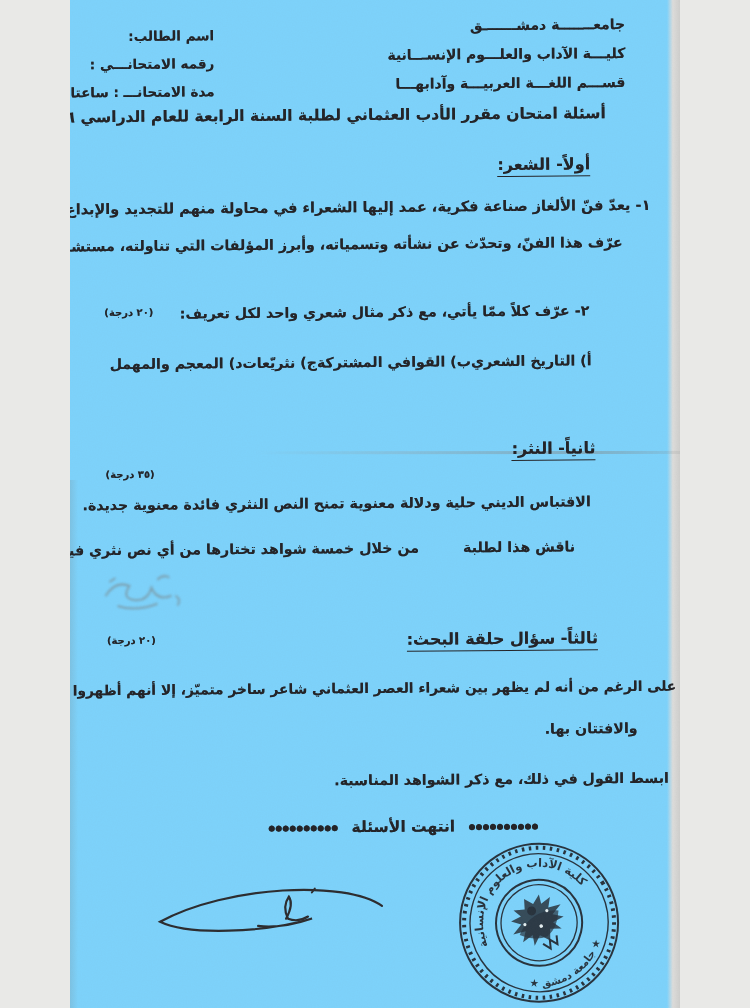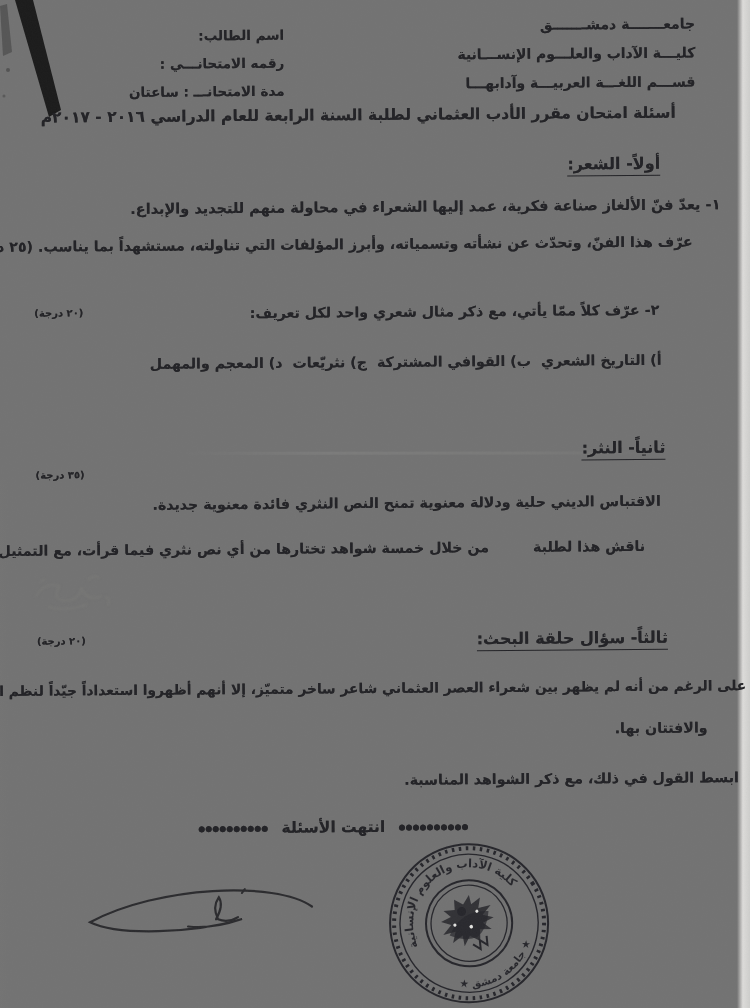--- a/index.html
+++ b/index.html
@@ -1,19 +1,19 @@
 <!DOCTYPE html>
 <html lang="ar" dir="rtl"><head>
 <meta charset="utf-8">
 <style>
   html,body{margin:0;padding:0;}
   body{background:#e9e9e7;font-family:"DejaVu Sans",sans-serif;}
   #paper{
-    position:relative;width:750px;height:1008px;margin:0 auto;
-    background:#737373;overflow:hidden;color:#1f1f22;
+    position:relative;width:610px;height:1008px;margin:0 auto;
+    background:#7dd3fc;overflow:hidden;color:#1f1f22;
   }
   .tilt{position:absolute;inset:0;transform:rotate(-0.45deg);transform-origin:50% 40%;}
   .txt{position:absolute;white-space:nowrap;font-weight:700;color:#222226;
        text-shadow:0 0 .5px rgba(20,20,20,.55);}
   .hdr-r{top:12px;right:52px;text-align:right;font-size:14px;line-height:29px;}
   .hdr-l{top:20px;right:463px;text-align:right;font-size:13.5px;line-height:28px;}
   .title{top:106px;right:72px;left:72px;text-align:center;font-size:15.5px;
          letter-spacing:.2px;}
   .h-underline{border-bottom:1.6px solid #222226;padding-bottom:2px;}
   .sec-head{font-size:16px;}

